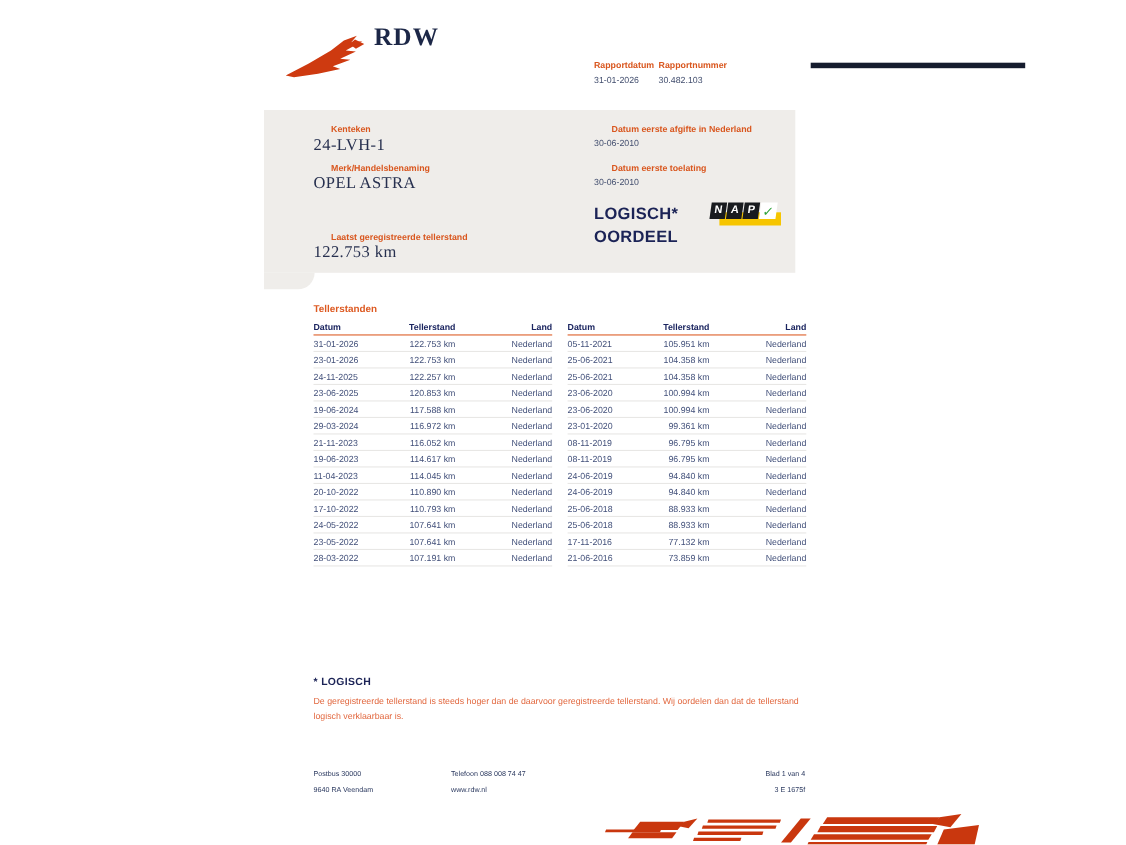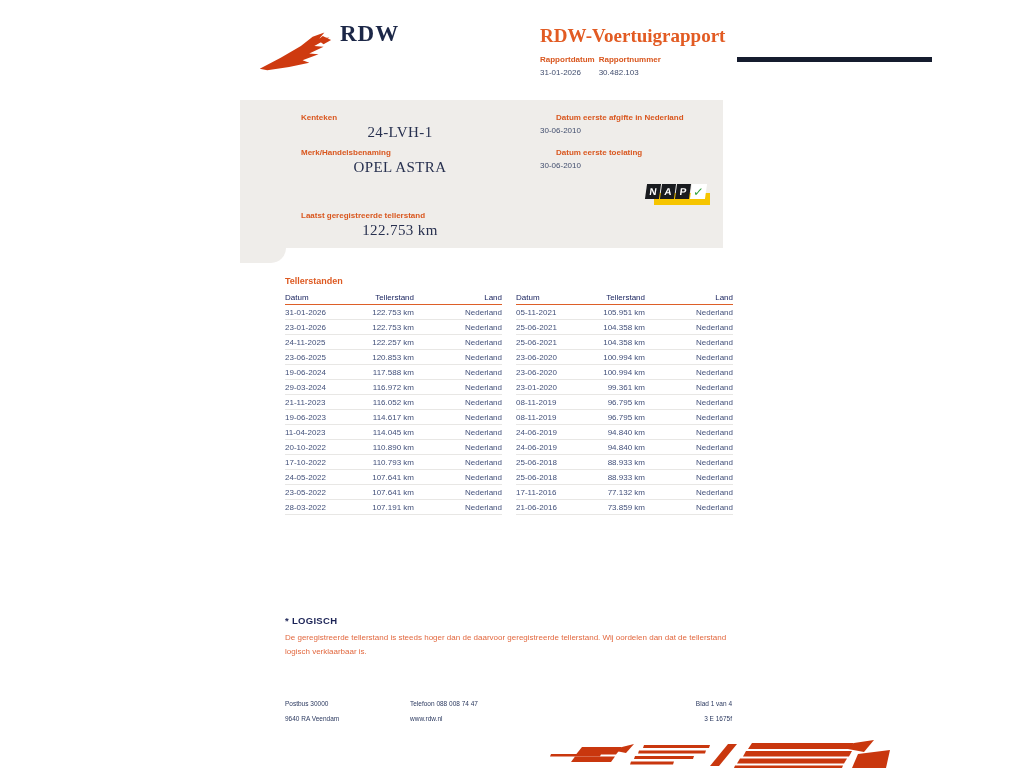--- a/index.html
+++ b/index.html
@@ -1,18 +1,18 @@
 <!DOCTYPE html>
 <html><head>
 <meta charset="utf-8">
 <style>
   html,body{margin:0;padding:0;background:#ffffff;}
   .page{position:relative;width:932px;height:768px;background:#ffffff;overflow:hidden;
         font-family:"Liberation Sans","DejaVu Sans",sans-serif;}
-  .serif{font-family:"Liberation Serif","DejaVu Serif",serif;text-align:center;}
+  .serif{font-family:"Liberation Serif","DejaVu Serif",serif;}
 
   
   .bird{position:absolute;left:257px;top:30px;width:76px;height:42px;}
   .brand-word{position:absolute;left:340px;top:21px;font-family:"Liberation Serif","DejaVu Serif",serif;
               font-weight:700;font-size:23px;color:#1c2747;letter-spacing:1px;}
   .report-title{position:absolute;left:540px;top:25px;margin:0;font-family:"Liberation Serif","DejaVu Serif",serif;
               font-weight:700;font-size:19px;color:#e25b23;}
   .meta{position:absolute;left:540px;top:55px;display:flex;gap:4px;}
   .meta .lbl{font-size:8px;font-weight:700;color:#d9571f;}
   .meta .val{font-size:8px;color:#424e6e;margin-top:4px;}
@@ -37,21 +37,21 @@
   .nap-tile{width:14px;height:15px;background:#191b1f;color:#ffffff;font-size:10px;font-weight:700;
             display:flex;align-items:center;justify-content:center;}
   .nap-check{width:15px;height:15px;background:#ffffff;color:#2ea13a;font-size:12px;font-weight:700;
             display:flex;align-items:center;justify-content:center;}
 
   
   .section-title{position:absolute;left:285px;top:276px;font-size:9px;font-weight:700;color:#dd5a22;}
   .tables{position:absolute;left:285px;top:290px;width:448px;display:flex;gap:14px;}
   .mtable{width:217px;}
   .trow{display:flex;align-items:baseline;border-bottom:1px solid #e8e7e5;padding:2.5px 0 2px;}
-  .thead{border-bottom:1.5px solid #dd5f28;color:#1b2560;font-weight:400;}
+  .thead{border-bottom:1.5px solid #dd5f28;color:#1b2560;font-weight:700;}
   .tc{font-size:8px;line-height:9.5px;color:#42507a;}
   .thead .tc{color:#1b2560;}
   .tc0{width:67px;} .tc1{width:62px;text-align:right;} .thead .tc1{text-align:right;}
   .tc2{flex:1;text-align:right;}
 
   
   .footnote{position:absolute;left:285px;top:602px;width:462px;}
   .fn-title{font-size:9.5px;font-weight:800;color:#1b2356;letter-spacing:.3px;margin-top:13px;}
   .fn-text{margin-top:5px;font-size:8px;line-height:13.5px;color:#e2683f;}
 
@@ -67,21 +67,20 @@
 <body>
 
 <div class="page">
 
   <svg class="bird" viewBox="0 0 90 50">
     <path fill="#ce3a10" d="M3 46 L28 33 L52 19 L66 8 L80 3 L74 10 L86 9 L68 19 L79 20 L62 28 L73 29 L54 36 L62 39 L38 44 L12 48 Z"></path>
     <path fill="#ce3a10" d="M78 7 L88 12 L79 17 L72 12 Z"></path>
   </svg>
   <div class="brand-word">RDW</div>
 
-  <h1 class="report-title">RDW-Voertuigrapport</h1>
   <div class="meta">
     <div>
       <div class="lbl">Rapportdatum</div>
       <div class="val">31-01-2026</div>
     </div>
     <div>
       <div class="lbl">Rapportnummer</div>
       <div class="val">30.482.103</div>
     </div>
   </div>
@@ -94,20 +93,24 @@
       <div class="f-lbl">Merk/Handelsbenaming</div>
       <div class="f-big serif">OPEL ASTRA</div>
       <div class="f-lbl mt35">Laatst geregistreerde tellerstand</div>
       <div class="f-big serif">122.753 km</div>
     </div>
     <div class="col-right">
       <div class="f-lbl">Datum eerste afgifte in Nederland</div>
       <div class="f-sm">30-06-2010</div>
       <div class="f-lbl mt12">Datum eerste toelating</div>
       <div class="f-sm">30-06-2010</div>
+      <div class="oordeel">
+        <div>LOGISCH*</div>
+        <div>OORDEEL</div>
+      </div>
     </div>
     <div class="nap">
       <div class="nap-yellow"></div>
       <div class="nap-tiles">
         <div class="nap-tile">N</div>
         <div class="nap-tile">A</div>
         <div class="nap-tile">P</div>
         <div class="nap-check">✓</div>
       </div>
     </div>

